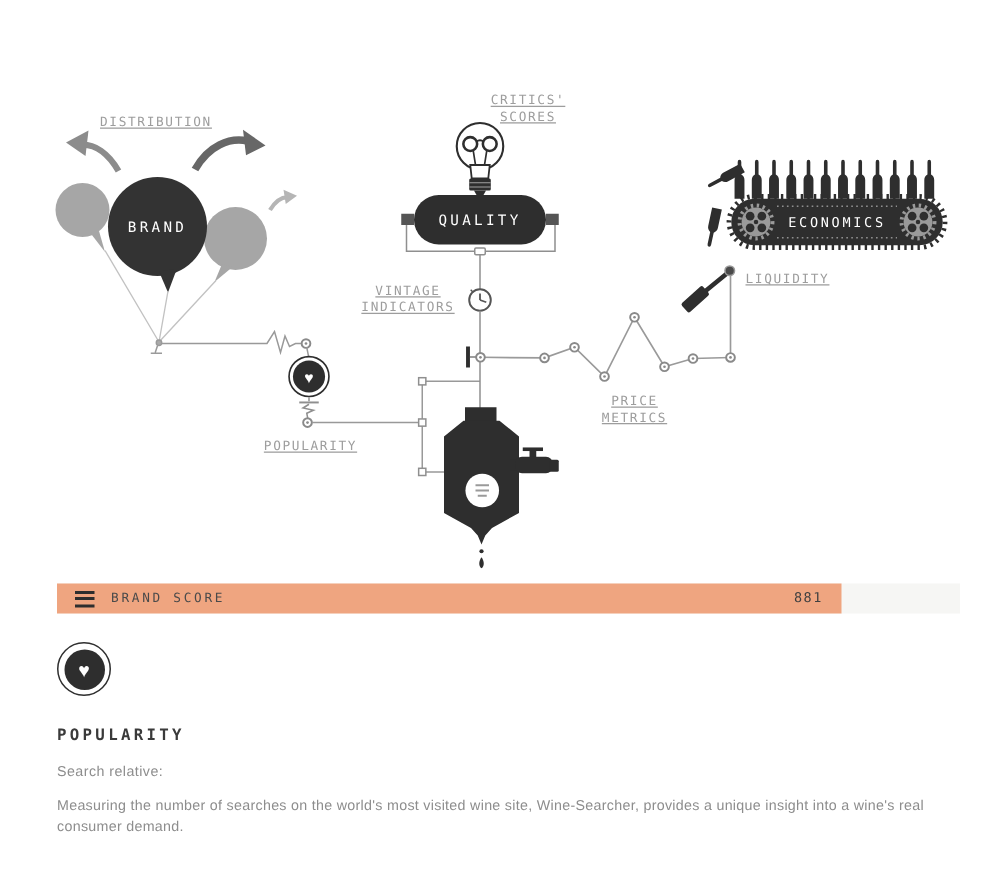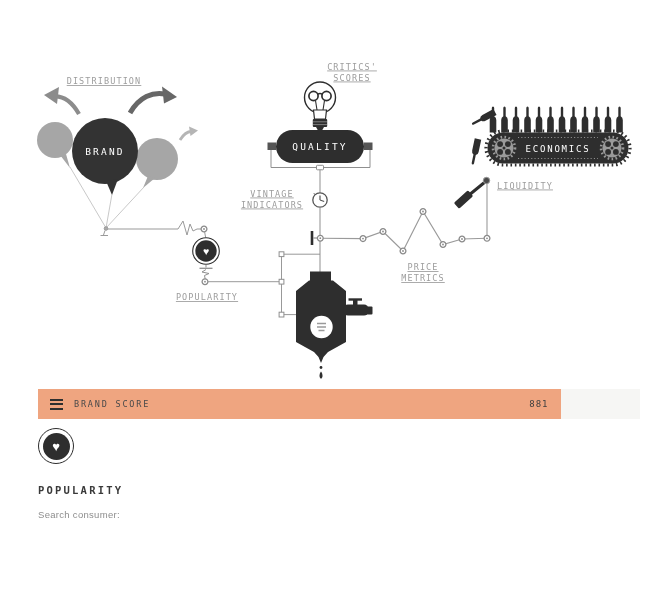--- a/index.html
+++ b/index.html
@@ -9,21 +9,21 @@
           font-size:12.5px;letter-spacing:1.4px;color:#555555;}
   svg.diagram{position:absolute;top:0;left:0;}
   
   .dlabel{fill:#9d9d9d;font-family:"DejaVu Sans Mono",monospace;font-size:8.5px;
           letter-spacing:1.1px;text-decoration:underline;text-anchor:middle;cursor:pointer;}
   .dlabel.start{text-anchor:start;}
   .wlabel{fill:#ffffff;font-family:"DejaVu Sans Mono",monospace;font-size:9.5px;
           letter-spacing:2.2px;text-anchor:middle;}
   .wlabel.small{font-size:9px;letter-spacing:1.8px;}
   
-  .score-row{position:absolute;left:38px;top:389px;width:602px;height:30px;background:#f6f6f4;}
+  .score-row{position:absolute;left:38px;top:389px;width:602px;height:20px;background:#f6f6f4;}
   .score-fill{height:100%;display:flex;align-items:center;}
   .burger{margin-left:12px;display:flex;flex-direction:column;gap:2.5px;cursor:grab;}
   .burger i{display:block;width:13px;height:2px;background:#2e2e2e;}
   .score-label{margin-left:11px;font-family:"DejaVu Sans Mono",monospace;font-size:8.5px;
           letter-spacing:1.8px;color:#4a4a4a;}
   .score-value{margin-left:auto;margin-right:12px;font-family:"DejaVu Sans Mono",monospace;
           font-size:9px;letter-spacing:1px;color:#3f3f3f;}
   
   .detail{position:absolute;left:38px;top:428px;width:608px;}
   .badge{width:34px;height:34px;border:1.6px solid #2e2e2e;border-radius:50%;
@@ -246,16 +246,17 @@
     </div>
   </div>
 
   <div class="detail">
     <div class="badge">
       <div class="badge-inner">
         <span>♥</span>
       </div>
     </div>
     <h2>POPULARITY</h2>
-    <p class="sub">Search consumer:</p>
+    <p class="sub">Search relative:</p>
+    <p class="body">Measuring the number of searches on the world's most visited wine site, Wine-Searcher, provides a unique insight into a wine's real consumer demand.</p>
   </div>
 
 </div>
 
 </body></html>

